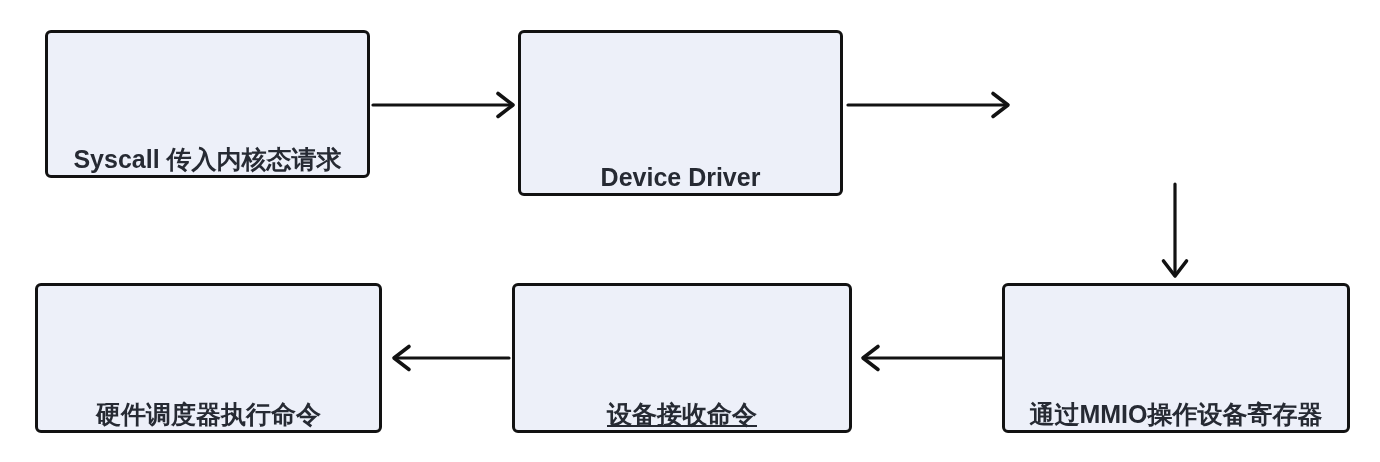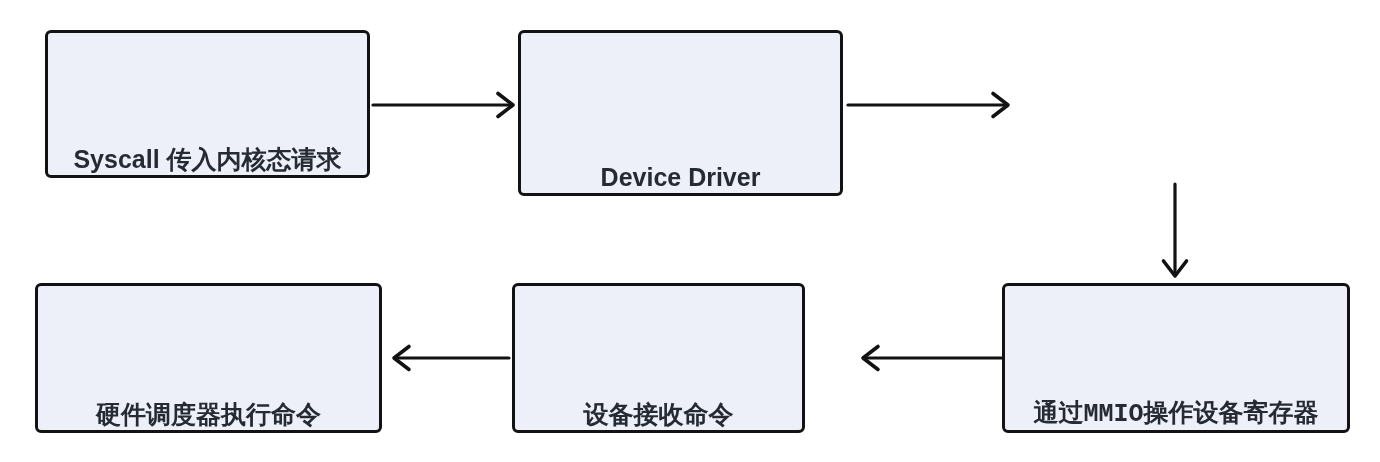--- a/index.html
+++ b/index.html
@@ -31,22 +31,22 @@
     text-align: center;
     font-weight: 700;
     font-size: 25px;
     color: var(--node-text, #262a33);
     line-height: 1.25;
     padding: 0 6px;
   }
   #node-syscall   { left: 45px;   top: 30px;  width: 325px; height: 148px; }
   #node-driver    { left: 518px;  top: 30px;  width: 325px; height: 166px; }
   #node-validate  { left: 1012px; top: 30px;  width: 324px; height: 148px; }
-  #node-mmio      { left: 1002px; top: 283px; width: 348px; height: 150px; font-family: Liberation Mono, monospace; }
-  #node-receive   { left: 512px;  top: 283px; width: 293px; height: 150px; }
+  #node-mmio      { left: 1002px; top: 283px; width: 348px; height: 150px; }
+  #node-receive   { left: 512px;  top: 283px; width: 340px; height: 150px; text-decoration: underline; }
   #node-scheduler { left: 35px;   top: 283px; width: 347px; height: 150px; font-family: Liberation Serif, serif; }
 
   svg.arrow { position: absolute; overflow: visible; }
   svg.arrow line, svg.arrow polyline {
     stroke: var(--arrow, #121212);
     fill: none;
     stroke-linecap: round;
     stroke-linejoin: round;
   }
   svg.arrow line     { stroke-width: 3.2px; }

